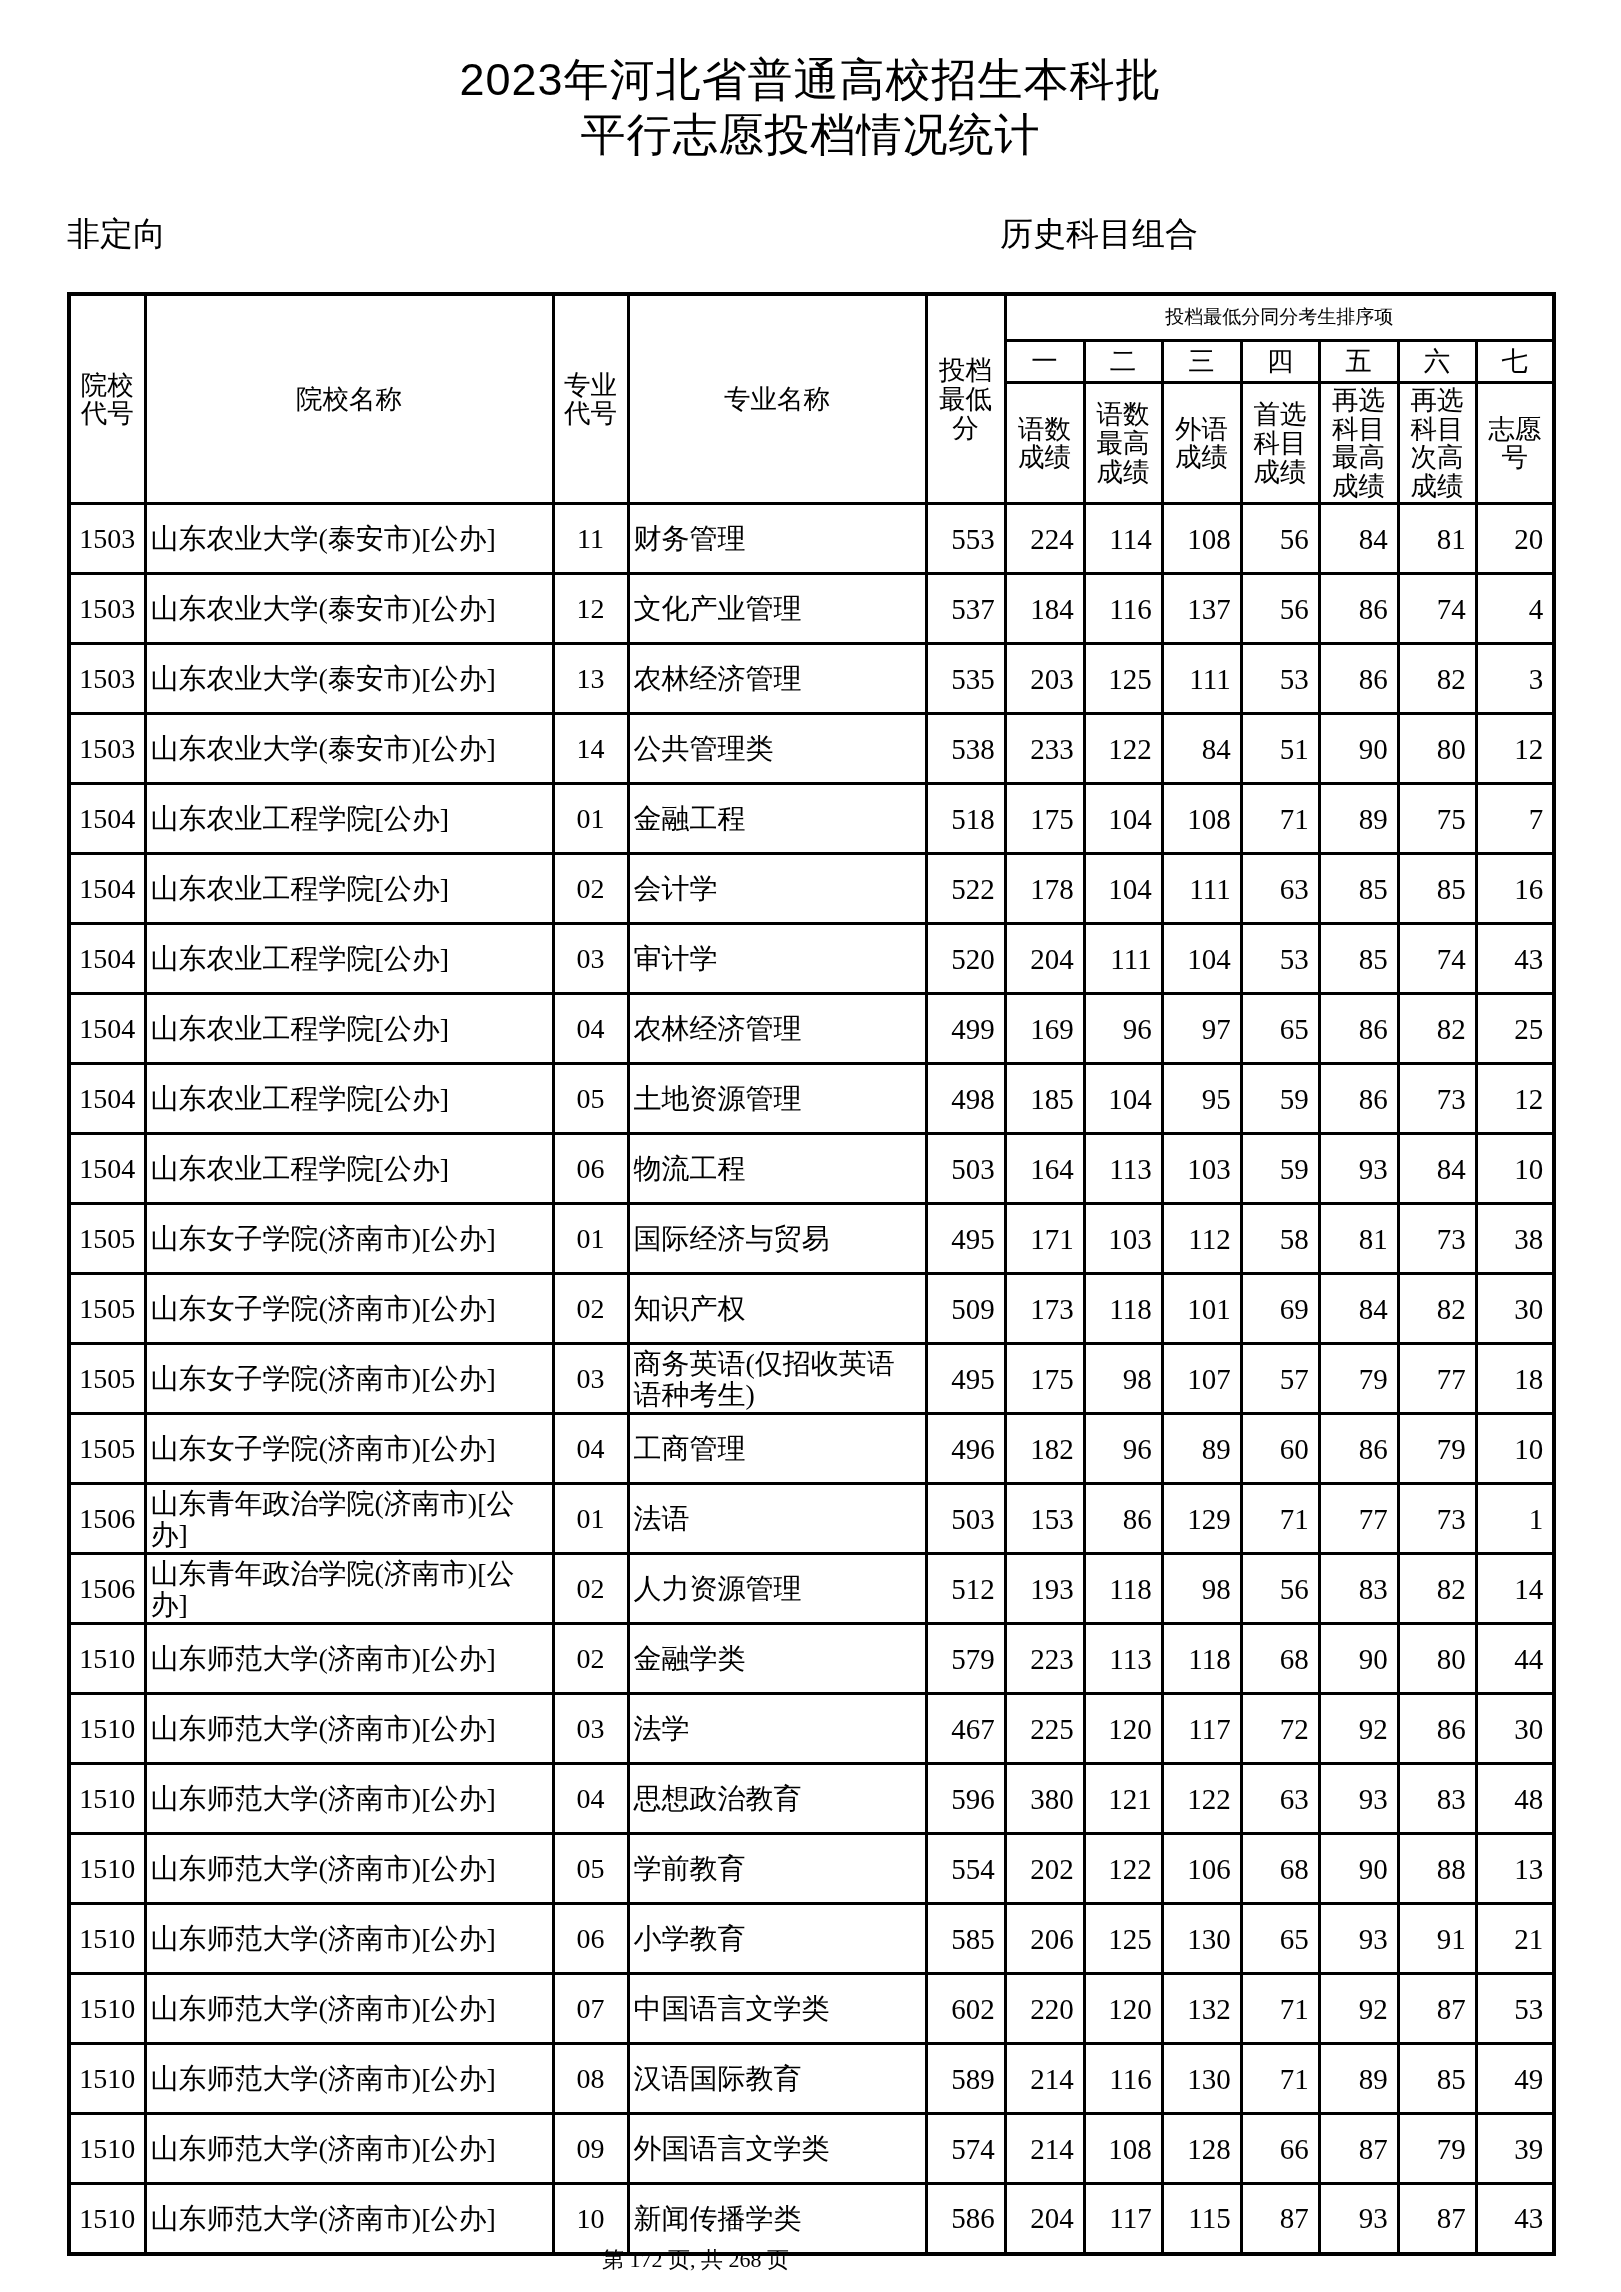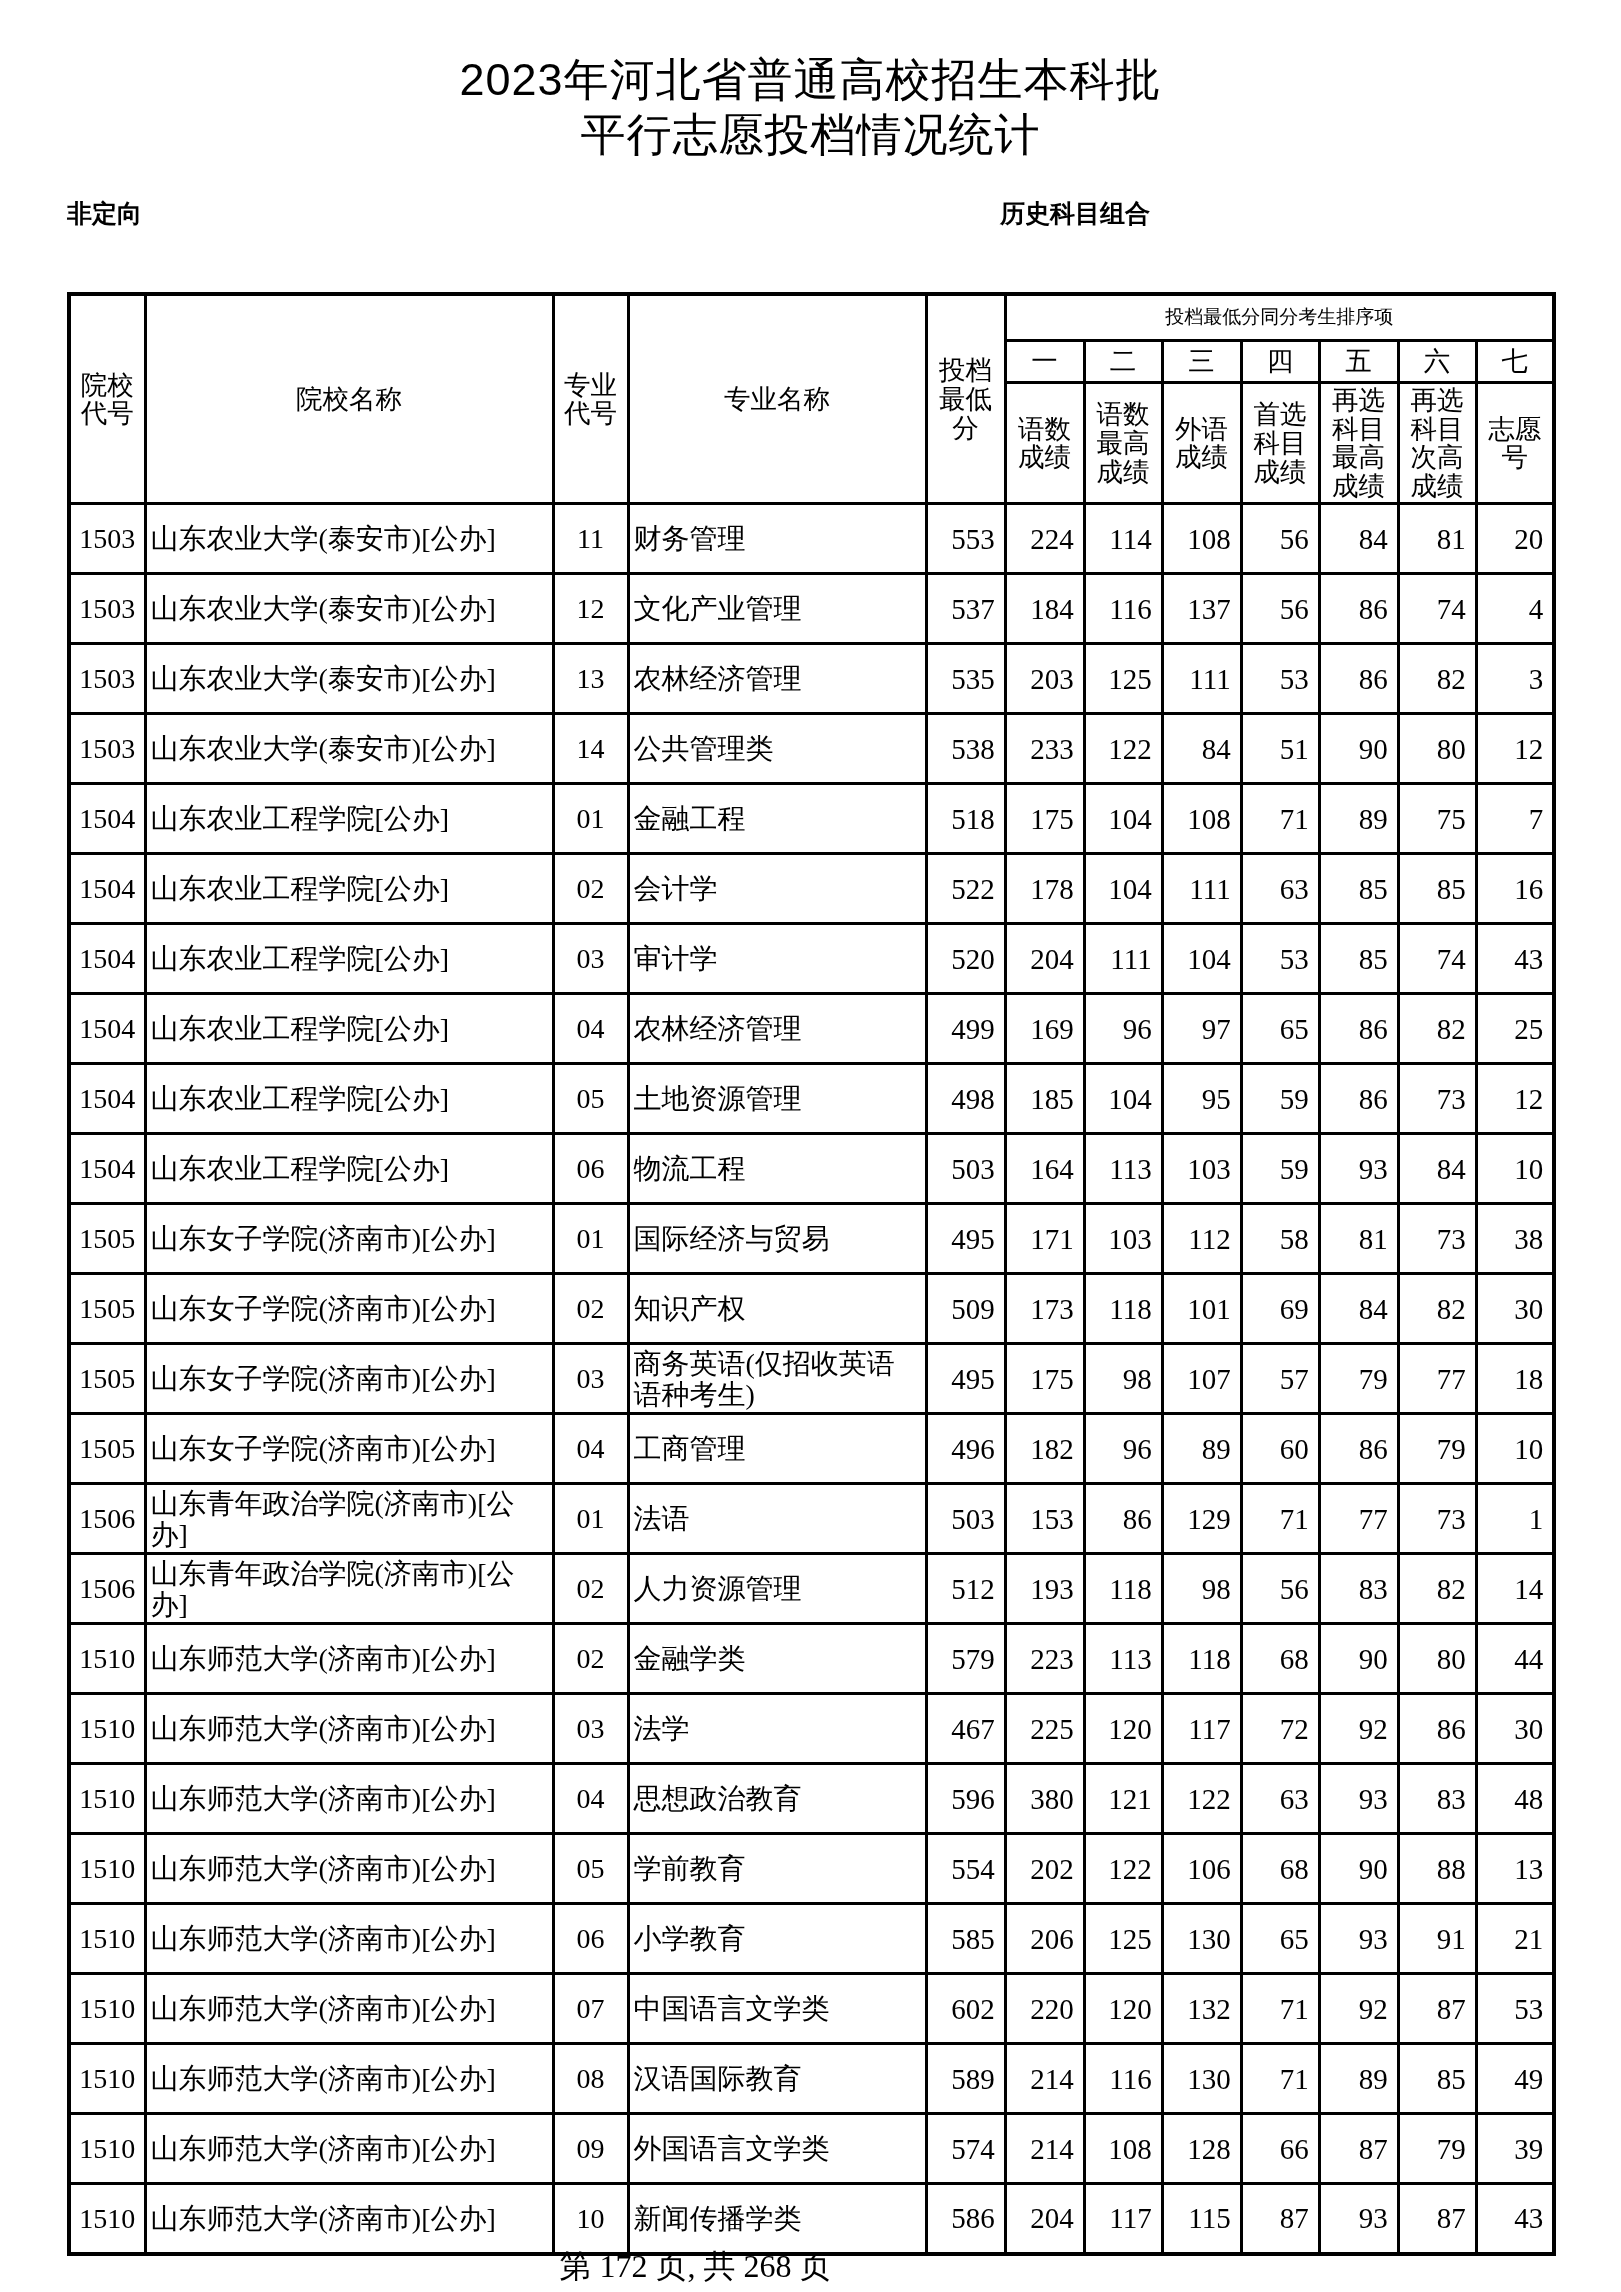--- a/index.html
+++ b/index.html
@@ -23,27 +23,27 @@
     font-family: "Liberation Sans", "DejaVu Sans", sans-serif;
     font-weight: normal;
     font-size: 45px;
     line-height: 1;
     letter-spacing: 1px;
   }
   .title1 { top: 57px; }
   .title2 { top: 112px; }
   .meta {
     position: absolute;
-    top: 192px;
+    top: 212px;
     left: 67px;
     width: 1489px;
     height: 43px;
     font-family: "Liberation Sans", "DejaVu Sans", sans-serif;
-    font-weight: bold;
-    font-size: 25px;
+    font-weight: normal;
+    font-size: 33px;
     line-height: 43px;
   }
   .meta .plan { position: absolute; left: 0; top: 0; }
   .meta .subject { position: absolute; left: 933px; top: 0; text-align: right; }
 
   table.grid {
     position: absolute;
     top: 292px;
     left: 67px;
     width: 1489px;
@@ -79,21 +79,21 @@
     text-align: right;
     padding-right: 8.8px;
     font-size: 29px;
   }
   .footer {
     position: absolute;
     top: 2247px;
     left: 421px;
     width: 549px;
     text-align: center;
-    font-size: 32px;
+    font-size: 22px;
     line-height: 1.2;
   }
 </style>
 </head>
 <body>
 
 <div class="page">
 
   <div class="title title1">2023年河北省普通高校招生本科批</div>
   <div class="title title2">平行志愿投档情况统计</div>

